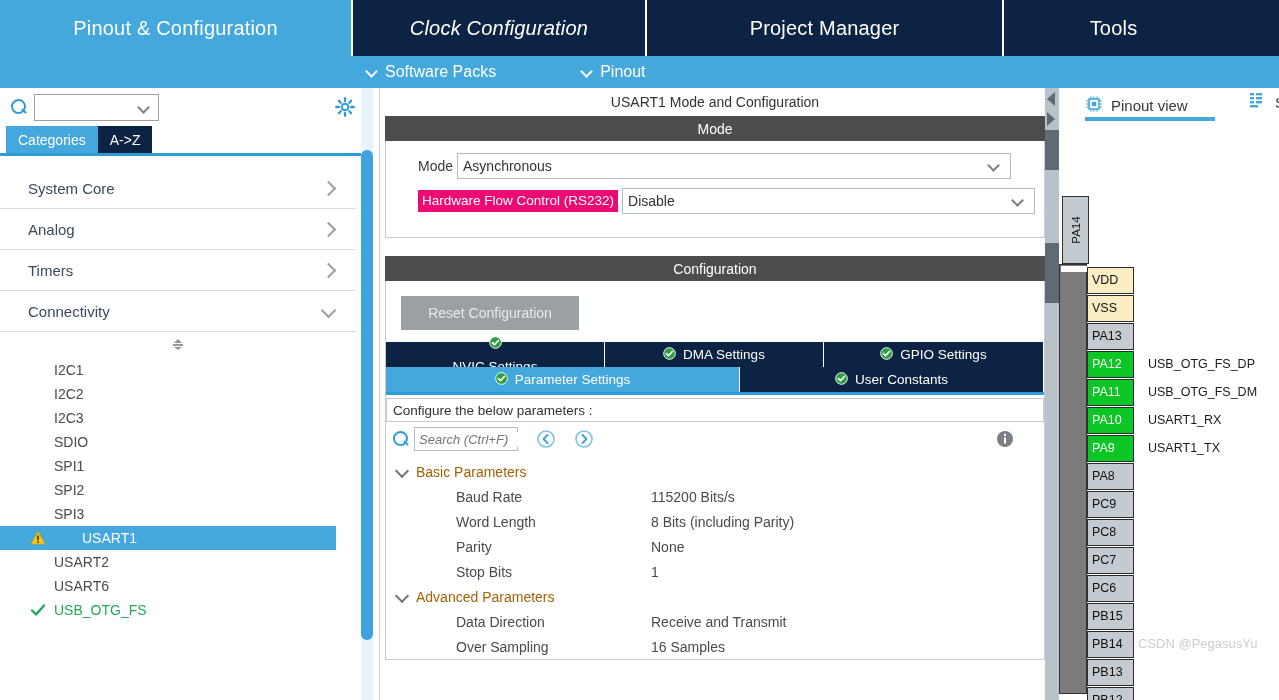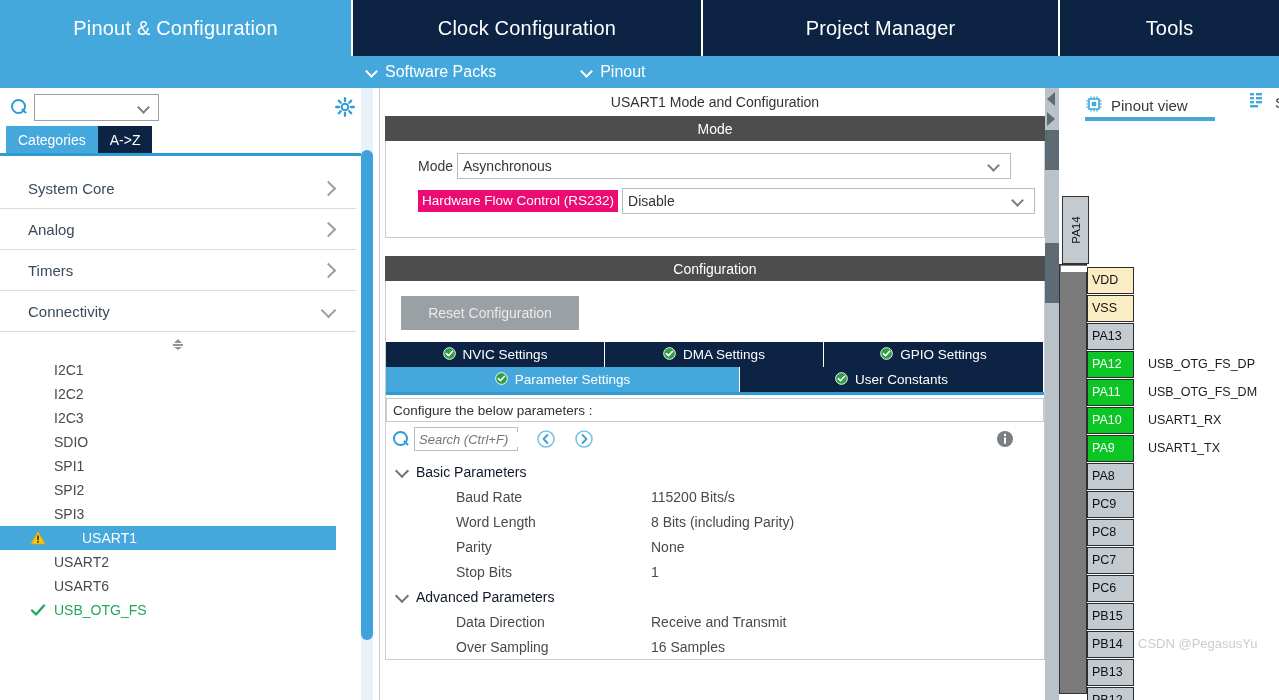--- a/index.html
+++ b/index.html
@@ -13,21 +13,21 @@
 
   
   .topbar { display: flex; height: 56px; width: 1279px; background: #0c2344; }
   .toptab {
     flex: 0 0 auto; display: flex; align-items: center; justify-content: center;
     color: #ffffff; font-size: 20px; letter-spacing: .2px;
     border-right: 2px solid #ffffff;
   }
   .toptab.active { background: #45a8dd; }
   .toptab.dark { background: #0c2344; }
-  .tw0 { width: 353px; } .tw1 { width: 350px; }
+  .tw0 { width: 353px; } .tw1 { width: 294px; font-style: italic; }
   .tw2 { width: 357px; } .tw3 { width: 219px; border-right: none; }
 
   
   .secondbar {
     height: 32px; width: 1279px; background: #45a8dd;
     display: flex; align-items: center; color: #fff; font-size: 16px;
   }
   .sb-item { display: flex; align-items: center; gap: 7px; cursor: default; }
   .sb-sp { margin-left: 367px; }
   .sb-po { margin-left: 86px; }
@@ -151,21 +151,21 @@
     color: #e8eaec; border: none; font-size: 14px;
     font-family: "Liberation Sans", sans-serif;
   }
   .tabrow { display: flex; }
   .cfgtab {
     height: 25px; display: flex; align-items: center; justify-content: center;
     gap: 7px; color: #fff; font-size: 13.5px; background: #0c2344;
     border-right: 1px solid #ffffff;
   }
   .cfgtab.active { background: #45a8dd; }
-  .t-a { width: 219px; } .t-b { width: 219px; } .t-c { width: 219px; border-right:none; }
+  .t-a { width: 219px; flex-direction: column; } .t-b { width: 219px; } .t-c { width: 219px; border-right:none; }
   .t-d { width: 354px; } .t-e { width: 303px; border-right:none; }
   .tab-underline { height: 3px; background: #2e9bd6; }
 
   .cfg-desc {
     height: 24px; border: 1px solid #c6cacd; margin-top: 3px; display: flex;
     align-items: center; padding-left: 6px; font-size: 13.5px; color: #333;
   }
   .param-search-row { height: 34px; display: flex; align-items: center; padding-left: 6px; }
   .psr-input {
     margin-left: 4px; width: 104px; height: 24px; border: 1px solid #b5bcc2;
@@ -174,21 +174,21 @@
   .psr-input input {
     border: none; outline: none; width: 108px; font-size: 13px; font-style: italic;
     color: #8e9399; font-family: "Liberation Sans", sans-serif; padding-left: 4px;
   }
   .nav-ico { margin-left: 18px; width: 20px; height: 20px; }
   .info-ico { margin-left: auto; margin-right: 30px; width: 18px; height: 18px; }
 
   .params { padding-top: 3px; }
   .pgroup {
     height: 25px; display: flex; align-items: center; font-size: 14px;
-    color: #0f172a; padding-left: 10px; gap: 8px;
+    color: #a16207; padding-left: 10px; gap: 8px;
   }
   .pg-chev { width: 12px; height: 12px; position: relative; }
   .pg-chev::after {
     content: ""; position: absolute; left: 1px; top: 0; width: 8px; height: 8px;
     border-right: 2px solid #6e7478; border-bottom: 2px solid #6e7478;
     transform: rotate(45deg);
   }
   .prow { height: 25px; display: flex; align-items: center; font-size: 14px; color: #4a4a4a; }
   .prow .pname { width: 265px; padding-left: 70px; }
   .prow .pval { flex: 1; }

